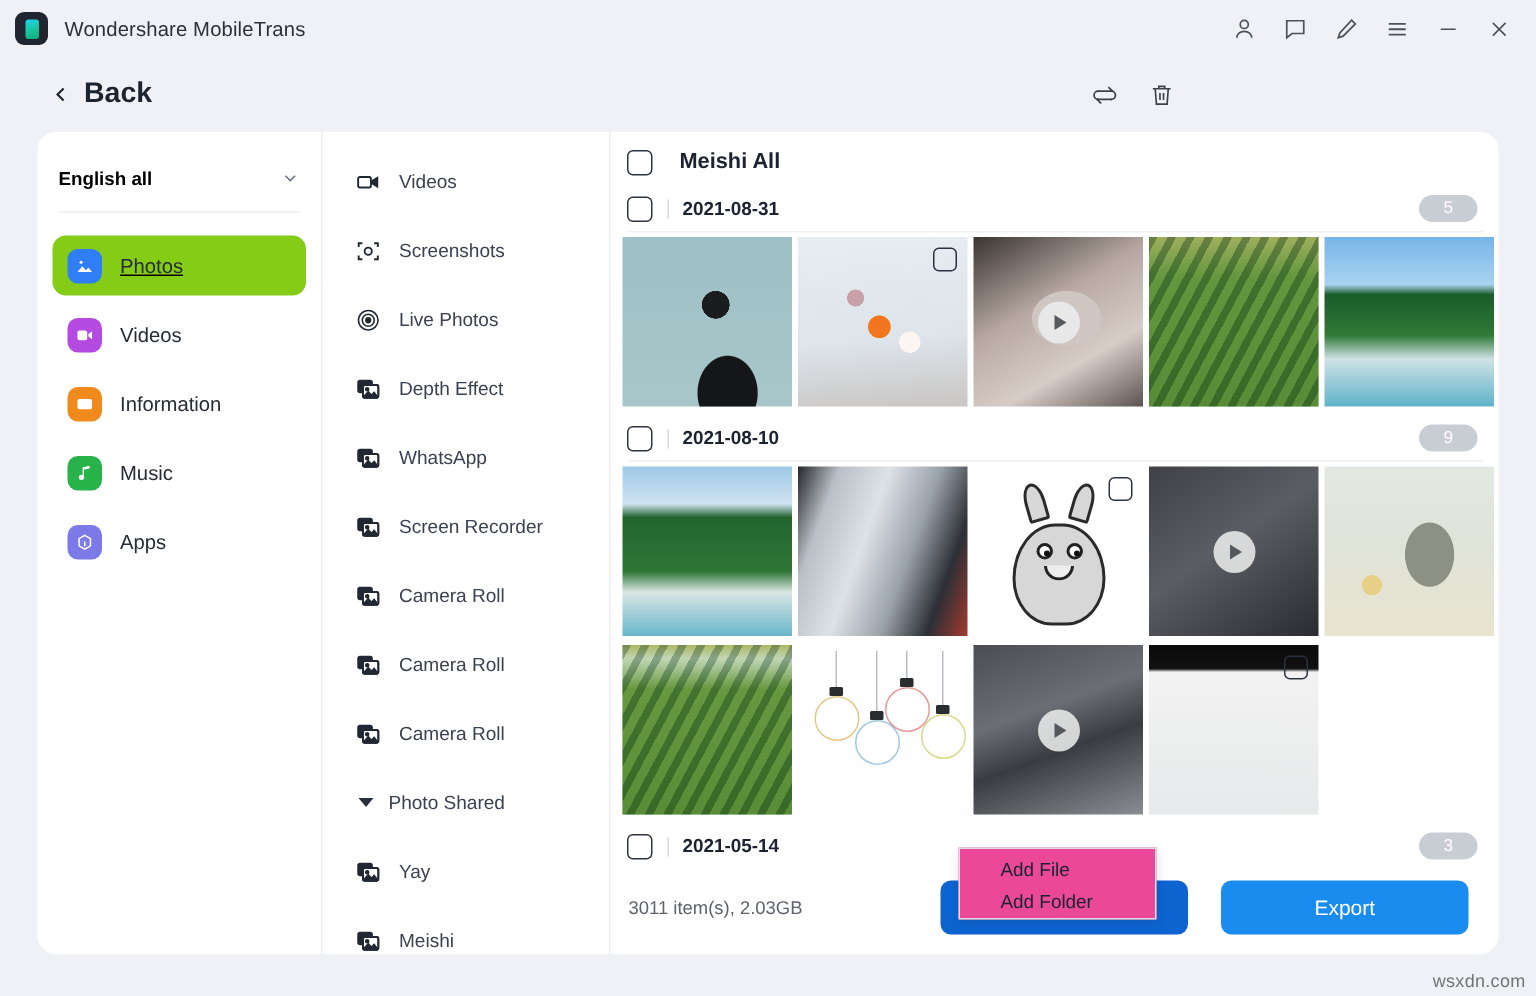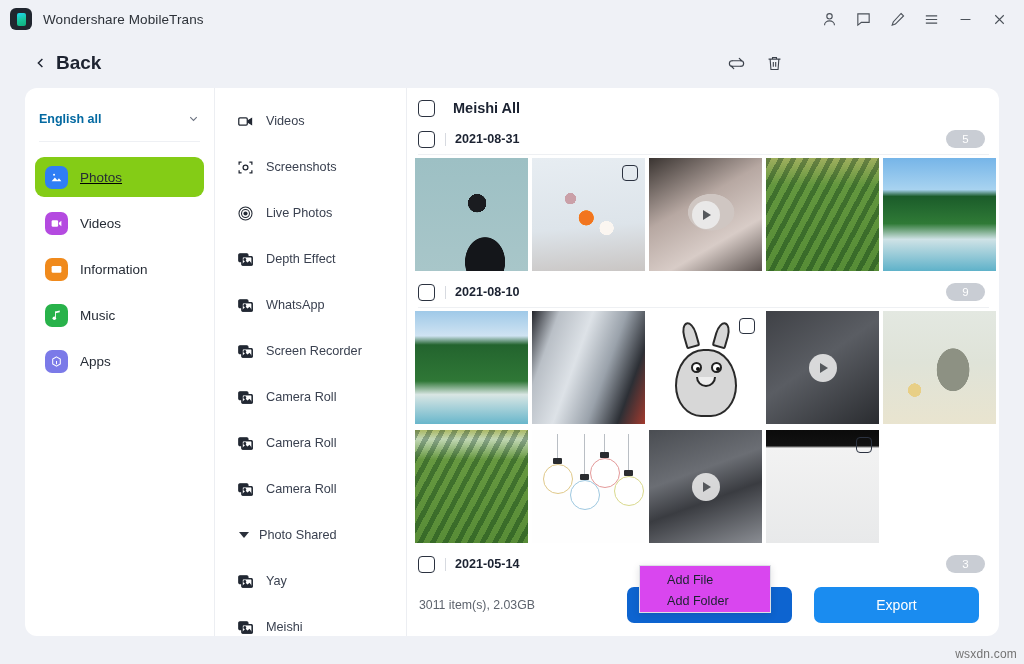--- a/index.html
+++ b/index.html
@@ -61,21 +61,21 @@
 
   
   .sidebar {
     width: 190px; flex: 0 0 190px; border-right: 1px solid #eceef2;
     padding-top: 8px;
   }
   .lang-select {
     height: 46px; margin: 0 14px; display: flex; align-items: center;
     border-bottom: 1px solid #eef0f4;
   }
-  .lang-label { font-size: 12.5px; color: #0369a1; font-weight: bold; }
+  .lang-label { font-size: 12.5px; color: #000000; font-weight: bold; }
   .lang-spacer { flex: 1 1 auto; }
   .lang-chevron { color: #6b7280; display: block; }
 
   .side-list { padding-top: 9px; }
   .side-item {
     height: 40px; margin: 6px 10px; border-radius: 9px;
     display: flex; align-items: center; padding-left: 10px; gap: 12px;
   }
   .side-item.active { background: #84cc16; text-decoration: underline; }
   .side-ico {
@@ -213,21 +213,21 @@
     width: 165px; height: 36px; border-radius: 7px; border: none;
     color: #ffffff; font-size: 14px; font-family: "Liberation Sans", sans-serif;
     display: flex; align-items: center; justify-content: center;
   }
   .btn-import { background: #0d64d0; margin-right: 22px; }
   .btn-export { background: #1a8cf0; }
 
   
   .ctxmenu {
     position: absolute; left: 639px; top: 565px; width: 132px; height: 48px;
-    background: #d946ef; border: 1px solid #dcdfe4;
+    background: #ec4899; border: 1px solid #dcdfe4;
     box-shadow: 0 2px 7px rgba(20,25,35,.13);
     z-index: 40; padding: 3px 0;
   }
   .ctx-item {
     height: 21px; display: flex; align-items: center; padding-left: 27px;
     font-size: 12.6px; color: #1c2230;
   }
 
   
   .watermark {

